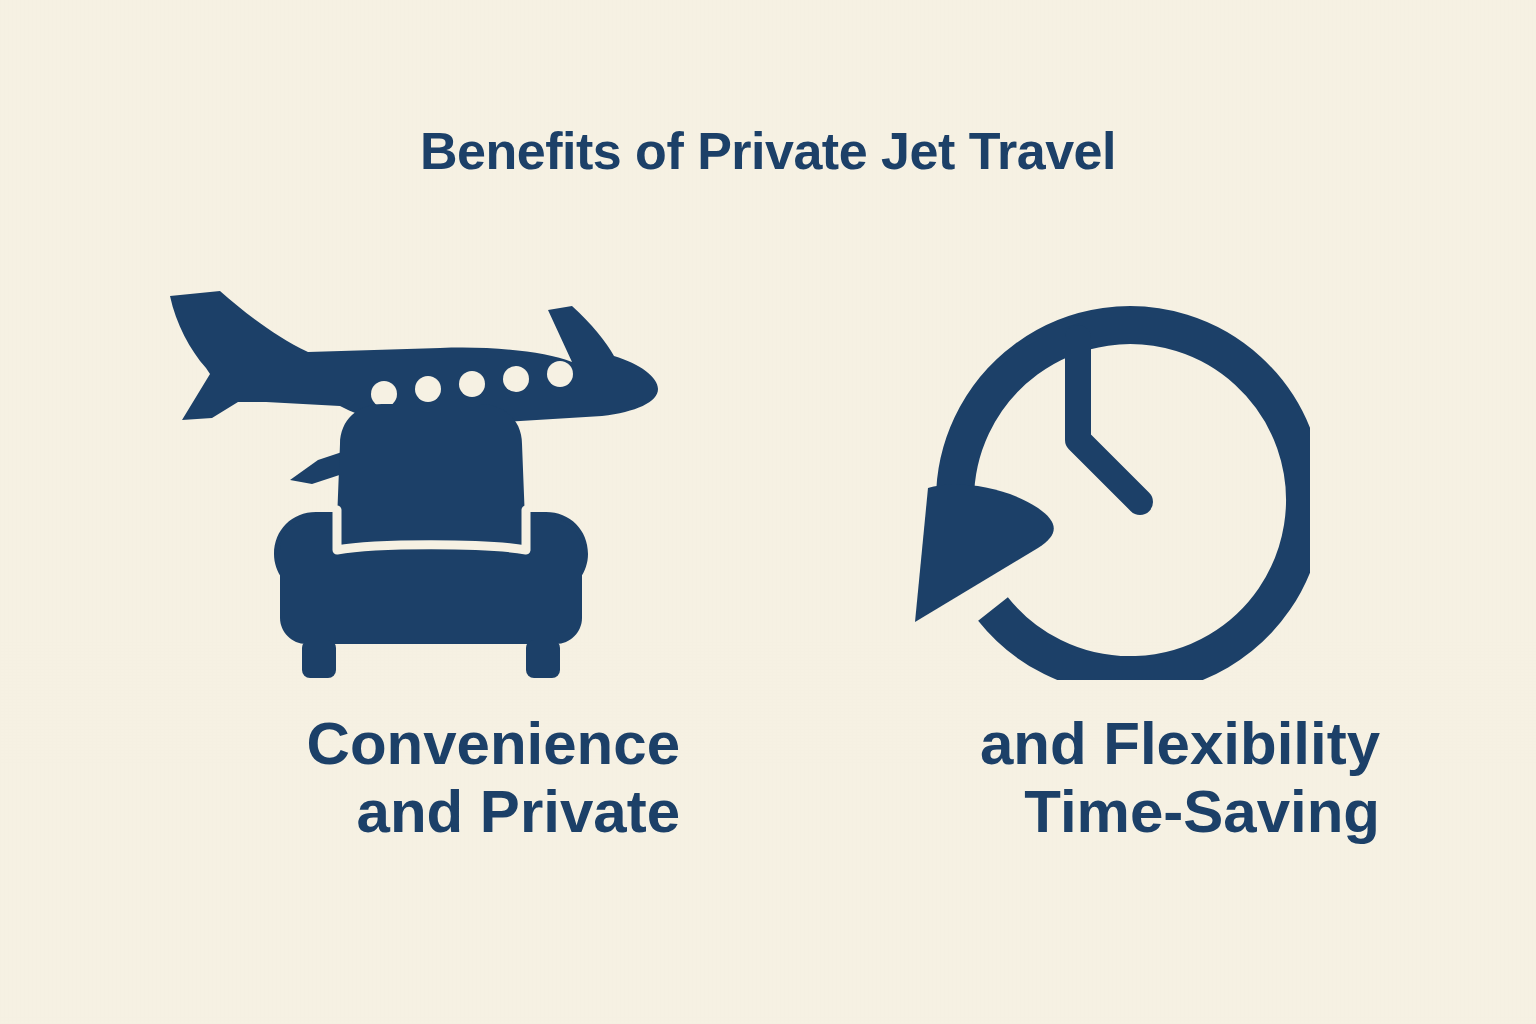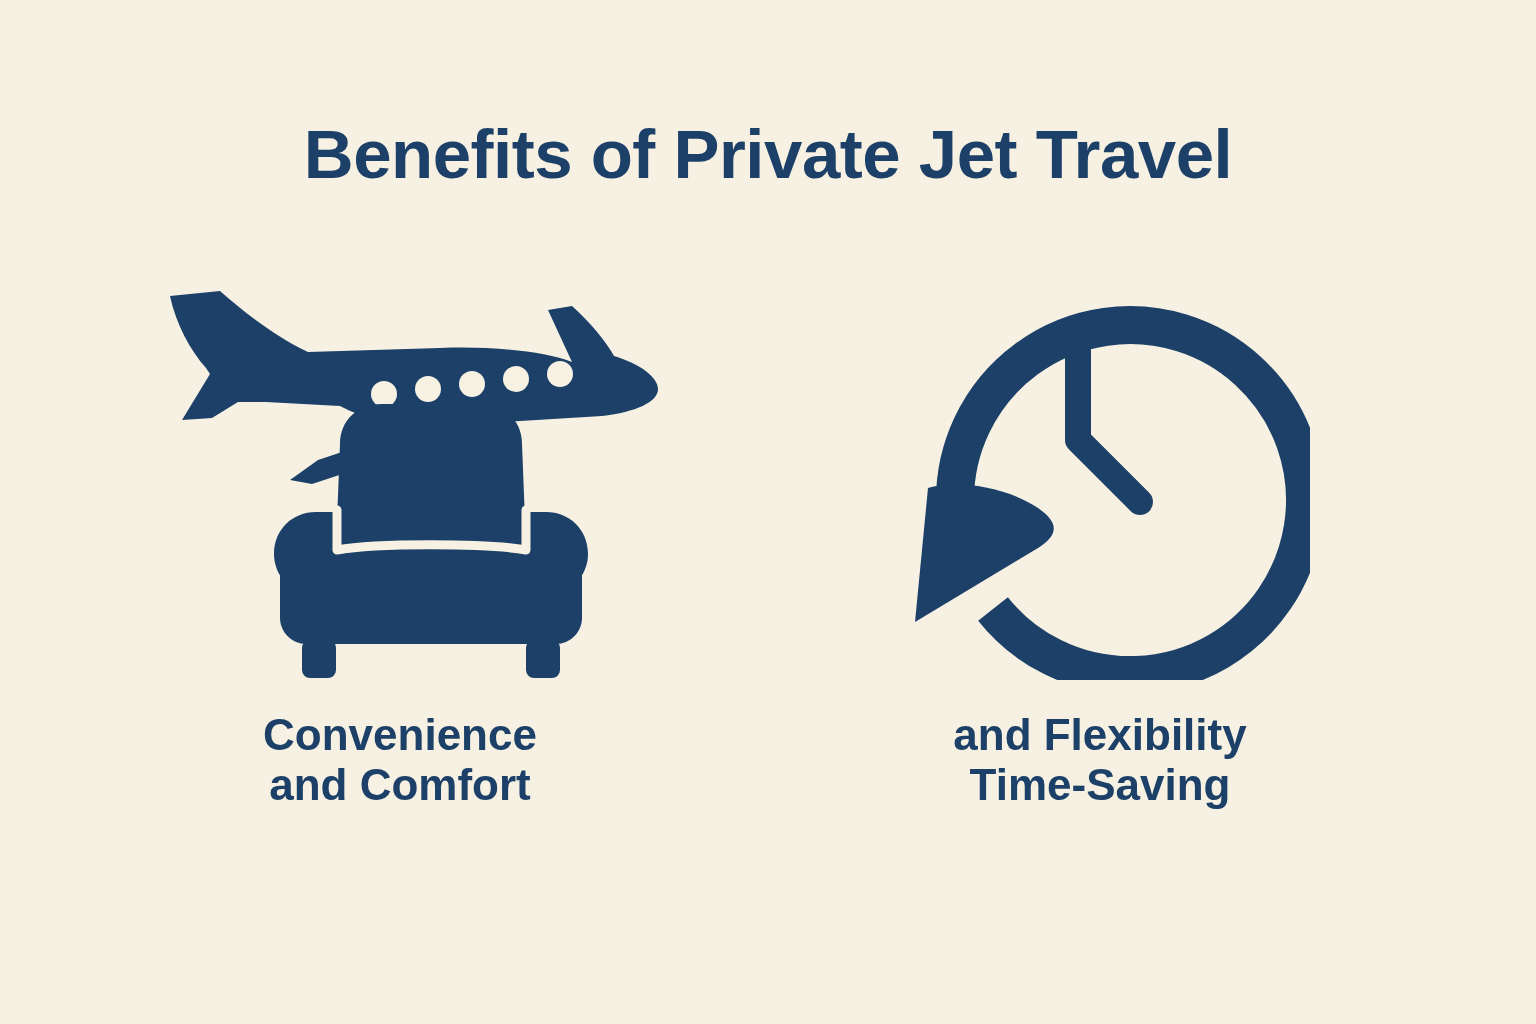--- a/index.html
+++ b/index.html
@@ -29,24 +29,24 @@
     pointer-events: none;
     opacity: 0.55;
     background-image:
       repeating-linear-gradient(0deg, rgba(0,0,0,0.012) 0px, rgba(0,0,0,0) 1px, rgba(0,0,0,0) 3px),
       repeating-linear-gradient(90deg, rgba(0,0,0,0.012) 0px, rgba(0,0,0,0) 1px, rgba(0,0,0,0) 4px);
   }
 
   #page-title {
     position: absolute;
     left: 0;
-    top: 74px;
+    top: 90px;
     width: 1536px;
     text-align: center;
-    font-size: 69px;
+    font-size: 52px;
     font-weight: 700;
     letter-spacing: -0.5px;
     color: #1c4068;
     line-height: 1.0;
     white-space: nowrap;
   }
 
   .benefit-card {
     position: absolute;
     top: 250px;
@@ -61,22 +61,22 @@
     width: 560px;
     height: 430px;
   }
   .icon-wrap svg { display: block; margin: 0 auto; }
 
   .benefit-label {
     position: absolute;
     top: 460px;
     left: 0;
     width: 560px;
-    text-align: center;
-    font-size: 44px;
+    text-align: right;
+    font-size: 60px;
     font-weight: 600;
     color: #1c4068;
     line-height: 1.13;
   }
   .benefit-label .line { display: block; white-space: nowrap; }
 </style>
 </head>
 <body>
 
 <div id="infographic">
@@ -176,21 +176,21 @@
         </g>
 
         <g fill="none" stroke="#f6f1e3" stroke-width="9" stroke-linecap="round" stroke-linejoin="round">
           <path d="M 197 260 L 197 300 C 236 293 346 293 386 300 L 386 260"></path>
         </g>
       </svg>
     </div>
 
     <div class="benefit-label">
       <span class="line">Convenience</span>
-      <span class="line">and Comfort</span>
+      <span class="line">and Private</span>
     </div>
   </div>
 
   <div class="benefit-card" id="benefit-card-1">
 
     <div class="icon-wrap">
       <svg width="420" height="430" viewBox="0 0 420 430">
 
         <g>
           <path d="

